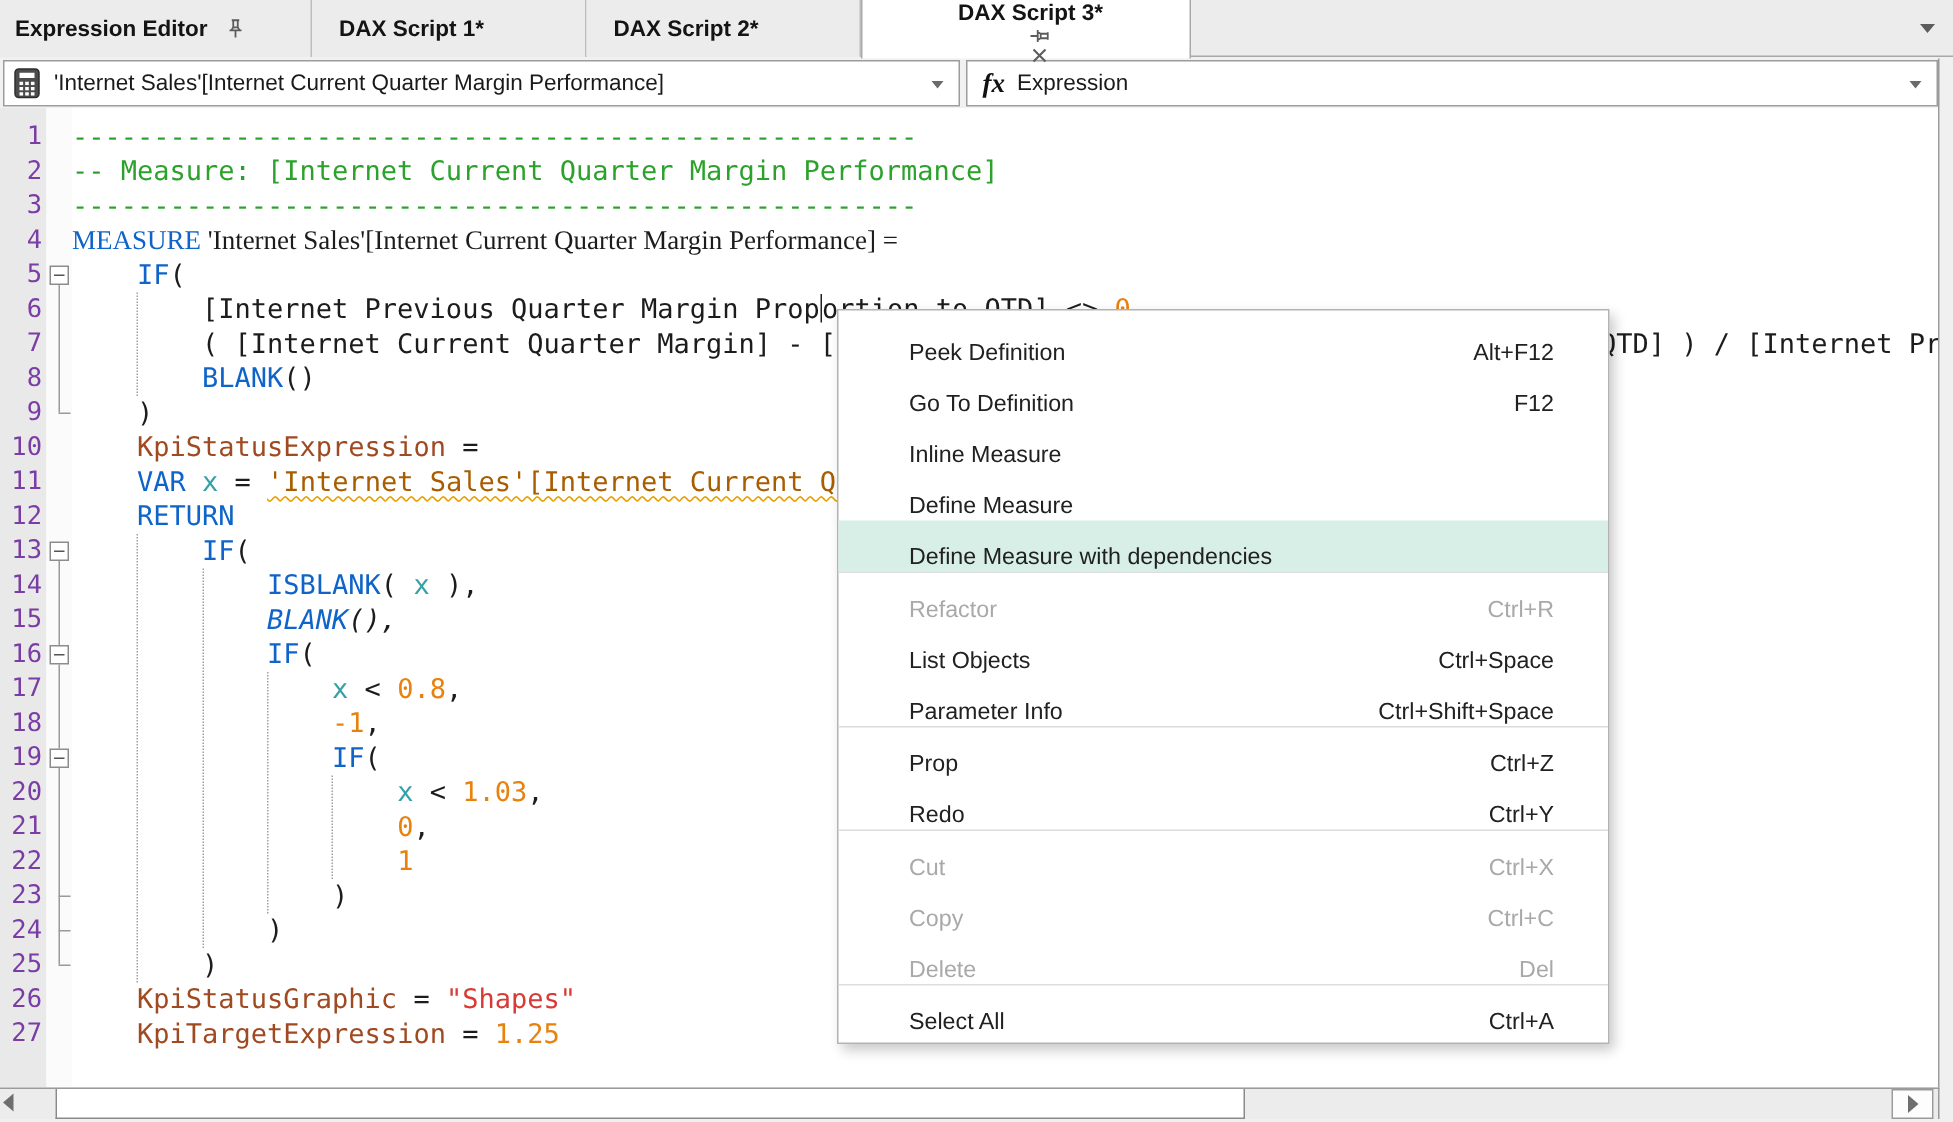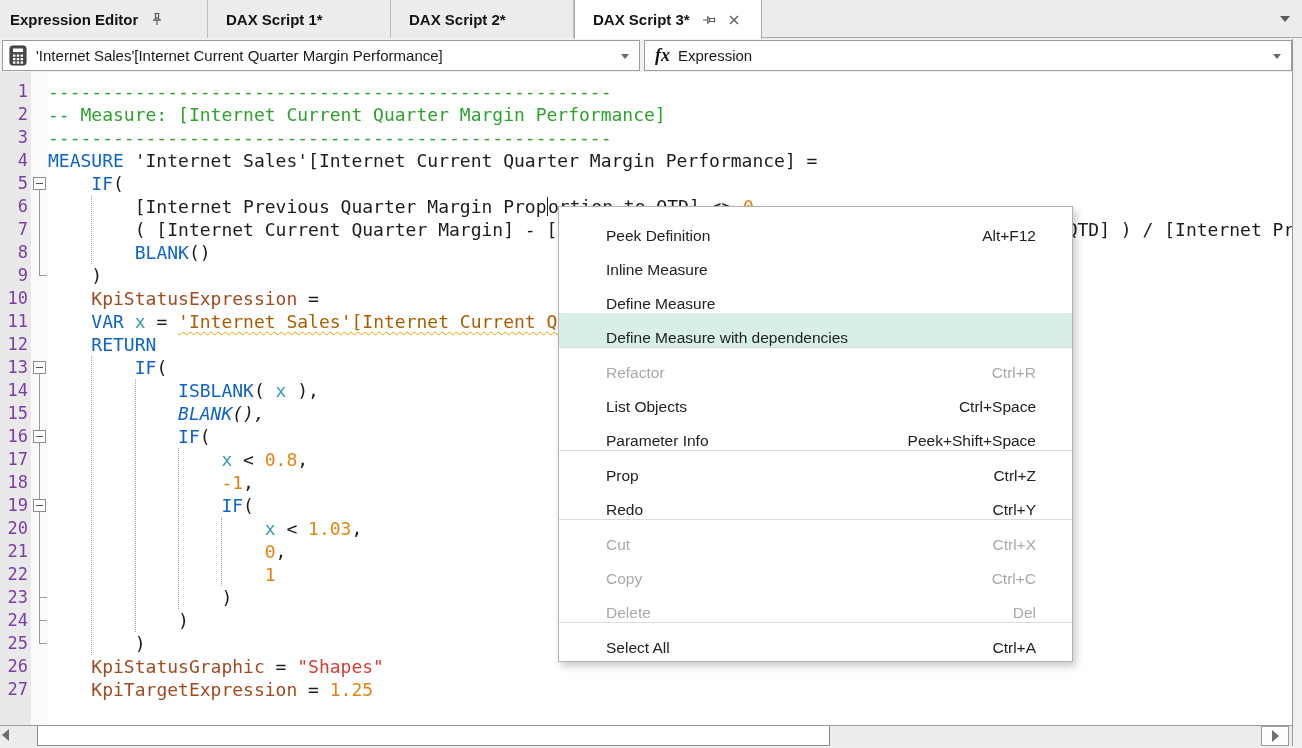--- a/index.html
+++ b/index.html
@@ -12,21 +12,21 @@
               background:#ececec; border-bottom:1px solid #a9a9a9; display:flex; }
   .tab { height:38px; display:flex; align-items:center; padding:0 12px 0 10px;
          border-right:1px solid #bdbdbd; font-size:15px; font-weight:bold; color:#141414;
          background:#ececec; position:relative; }
   .tab .lbl { white-space:nowrap; }
   .tab.active { background:#ffffff; height:39px; border-left:1px solid #a9a9a9;
                 border-right:1px solid #a9a9a9; z-index:2; }
   .tab:nth-child(1){ width:208px; }
   .tab:nth-child(2){ width:183px; padding-left:18px; }
   .tab:nth-child(3){ width:183px; padding-left:18px; }
-  .tab:nth-child(4){ width:188px; padding-left:18px; }
+  .tab:nth-child(4){ width:220px; padding-left:18px;flex-direction:column; }
   .tab .icon { margin-left:12px; display:inline-flex; }
   .tab .icon svg { display:block; }
   .icon.rot90 { transform:rotate(90deg); }
   .strip-chevron { position:absolute; right:12px; top:16px; width:0; height:0;
                    border-left:5px solid transparent; border-right:5px solid transparent;
                    border-top:6px solid #5c5c5c; }
 
   
   .toolbar { position:absolute; left:0; top:39px; width:1293px; height:33px;
              background:#f1f1f1; border-right:1px solid #9a9a9a; }
@@ -166,21 +166,21 @@
     <div class="gutter"></div>
     <div class="foldmargin"></div>
     <div class="lines">
         <div class="ln" style="top: 0px;">1</div>
         <div class="cl" style="top: 0px;"><span class="cm">----------------------------------------------------</span></div>
         <div class="ln" style="top: 23px;">2</div>
         <div class="cl" style="top: 23px;"><span class="cm">-- Measure: [Internet Current Quarter Margin Performance]</span></div>
         <div class="ln" style="top: 46px;">3</div>
         <div class="cl" style="top: 46px;"><span class="cm">----------------------------------------------------</span></div>
         <div class="ln" style="top: 69px;">4</div>
-        <div class="cl" style="top: 69px;"><span class="kw">MEASURE</span><span> 'Internet Sales'[Internet Current Quarter Margin Performance] =</span></div>
+        <div class="cl" style="top: 69px; font-family: Liberation Serif, serif;"><span class="kw">MEASURE</span><span> 'Internet Sales'[Internet Current Quarter Margin Performance] =</span></div>
         <div class="ln" style="top: 92px;">5</div>
         <div class="cl" style="top: 92px;"><span>    </span><span class="kw">IF</span><span>(</span></div>
         <div class="ln" style="top: 115px;">6</div>
         <div class="cl" style="top: 115px;"><span>        [Internet Previous Quarter Margin Prop</span><span class="caret"></span><span>ortion to QTD] &lt;&gt; </span><span class="num">0</span><span>,</span></div>
         <div class="ln" style="top: 138px;">7</div>
         <div class="cl" style="top: 138px;"><span>        ( [Internet Current Quarter Margin] - [Internet Previous Quarter Margin Proportion to QTD] ) / [Internet Previous Quarter Margin Proportion to QTD],</span></div>
         <div class="ln" style="top: 161px;">8</div>
         <div class="cl" style="top: 161px;"><span>        </span><span class="kw">BLANK</span><span>()</span></div>
         <div class="ln" style="top: 184px;">9</div>
         <div class="cl" style="top: 184px;"><span>    )</span></div>
@@ -245,20 +245,24 @@
         <i></i>
       </div>
   </div>
 
   <div class="menu">
       <div class="mi">
         <span class="milbl">Peek Definition</span>
         <span class="misc">Alt+F12</span>
       </div>
       <div class="mi">
+        <span class="milbl">Go To Definition</span>
+        <span class="misc">F12</span>
+      </div>
+      <div class="mi">
         <span class="milbl">Inline Measure</span>
         <span class="misc"></span>
       </div>
       <div class="mi">
         <span class="milbl">Define Measure</span>
         <span class="misc"></span>
       </div>
       <div class="mi hl">
         <span class="milbl">Define Measure with dependencies</span>
         <span class="misc"></span>
@@ -267,21 +271,21 @@
       <div class="mi disabled">
         <span class="milbl">Refactor</span>
         <span class="misc">Ctrl+R</span>
       </div>
       <div class="mi">
         <span class="milbl">List Objects</span>
         <span class="misc">Ctrl+Space</span>
       </div>
       <div class="mi">
         <span class="milbl">Parameter Info</span>
-        <span class="misc">Peek+Shift+Space</span>
+        <span class="misc">Ctrl+Shift+Space</span>
       </div>
       <div class="msep"></div>
       <div class="mi">
         <span class="milbl">Prop</span>
         <span class="misc">Ctrl+Z</span>
       </div>
       <div class="mi">
         <span class="milbl">Redo</span>
         <span class="misc">Ctrl+Y</span>
       </div>

